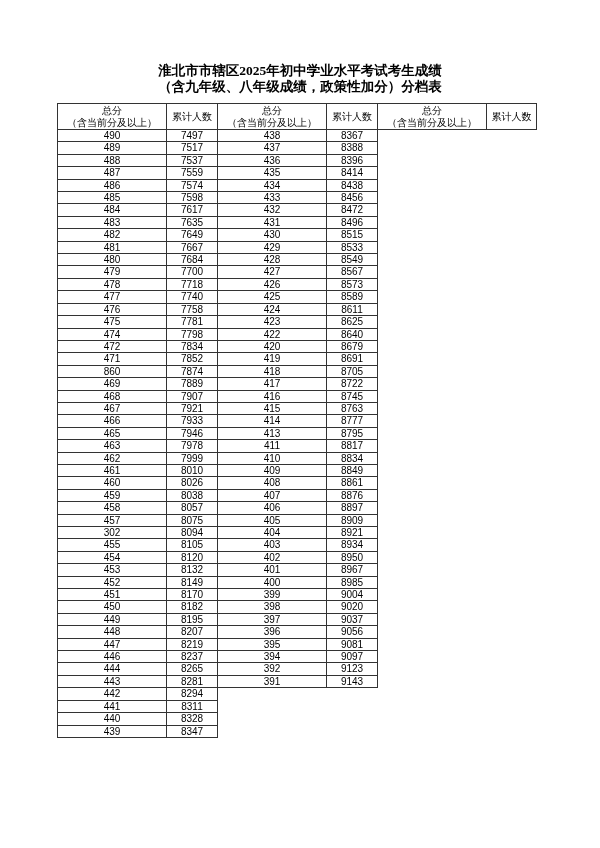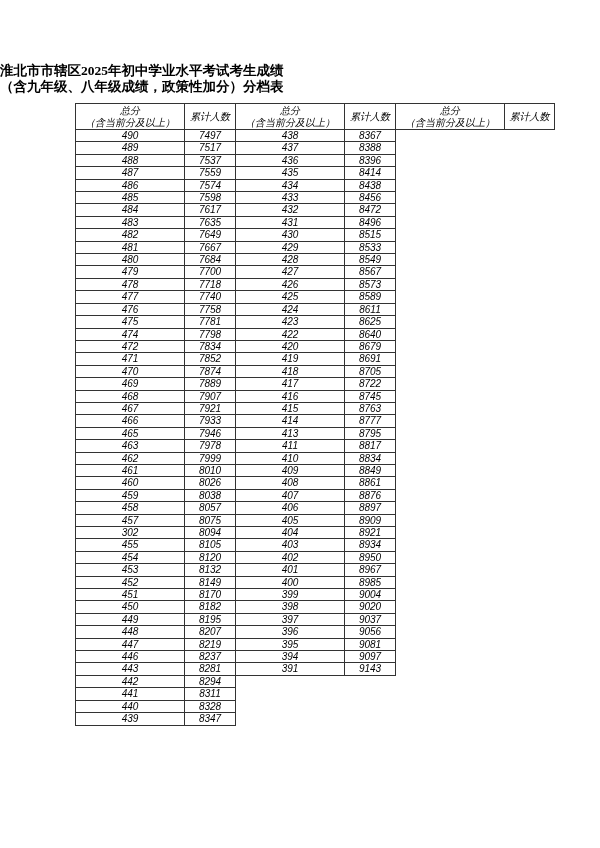--- a/index.html
+++ b/index.html
@@ -10,34 +10,33 @@
     background: #ffffff;
     overflow: hidden;
     font-family: "Liberation Sans", sans-serif;
     color: #000;
   }
   .doc-title {
     position: absolute;
     top: 63px;
     left: 0;
     width: 600px;
-    text-align: left;
+    text-align: center;
     font-family: "Liberation Serif", serif;
     font-weight: bold;
     font-size: 13.5px;
     line-height: 16px;
     color: #000;
   }
   table.score-table {
     position: absolute;
-    left: 75px;
+    left: 57px;
     top: 103px;
     border-collapse: collapse;
     table-layout: fixed;
-    font-style: italic;
   }
   .score-table th, .score-table td {
     border: 1px solid #333;
     padding: 0;
     margin: 0;
     text-align: center;
     vertical-align: middle;
     overflow: hidden;
     white-space: nowrap;
   }
@@ -248,21 +247,21 @@
         </tr>
         <tr>
           <td>471</td>
           <td>7852</td>
           <td>419</td>
           <td>8691</td>
           <td class="empty"></td>
           <td class="empty"></td>
         </tr>
         <tr>
-          <td>470</td>
+          <td>860</td>
           <td>7874</td>
           <td>418</td>
           <td>8705</td>
           <td class="empty"></td>
           <td class="empty"></td>
         </tr>
         <tr>
           <td>469</td>
           <td>7889</td>
           <td>417</td>
@@ -436,20 +435,28 @@
           <td>395</td>
           <td>9081</td>
           <td class="empty"></td>
           <td class="empty"></td>
         </tr>
         <tr>
           <td>446</td>
           <td>8237</td>
           <td>394</td>
           <td>9097</td>
+          <td class="empty"></td>
+          <td class="empty"></td>
+        </tr>
+        <tr>
+          <td>444</td>
+          <td>8265</td>
+          <td>392</td>
+          <td>9123</td>
           <td class="empty"></td>
           <td class="empty"></td>
         </tr>
         <tr>
           <td>443</td>
           <td>8281</td>
           <td>391</td>
           <td>9143</td>
           <td class="empty"></td>
           <td class="empty"></td>

